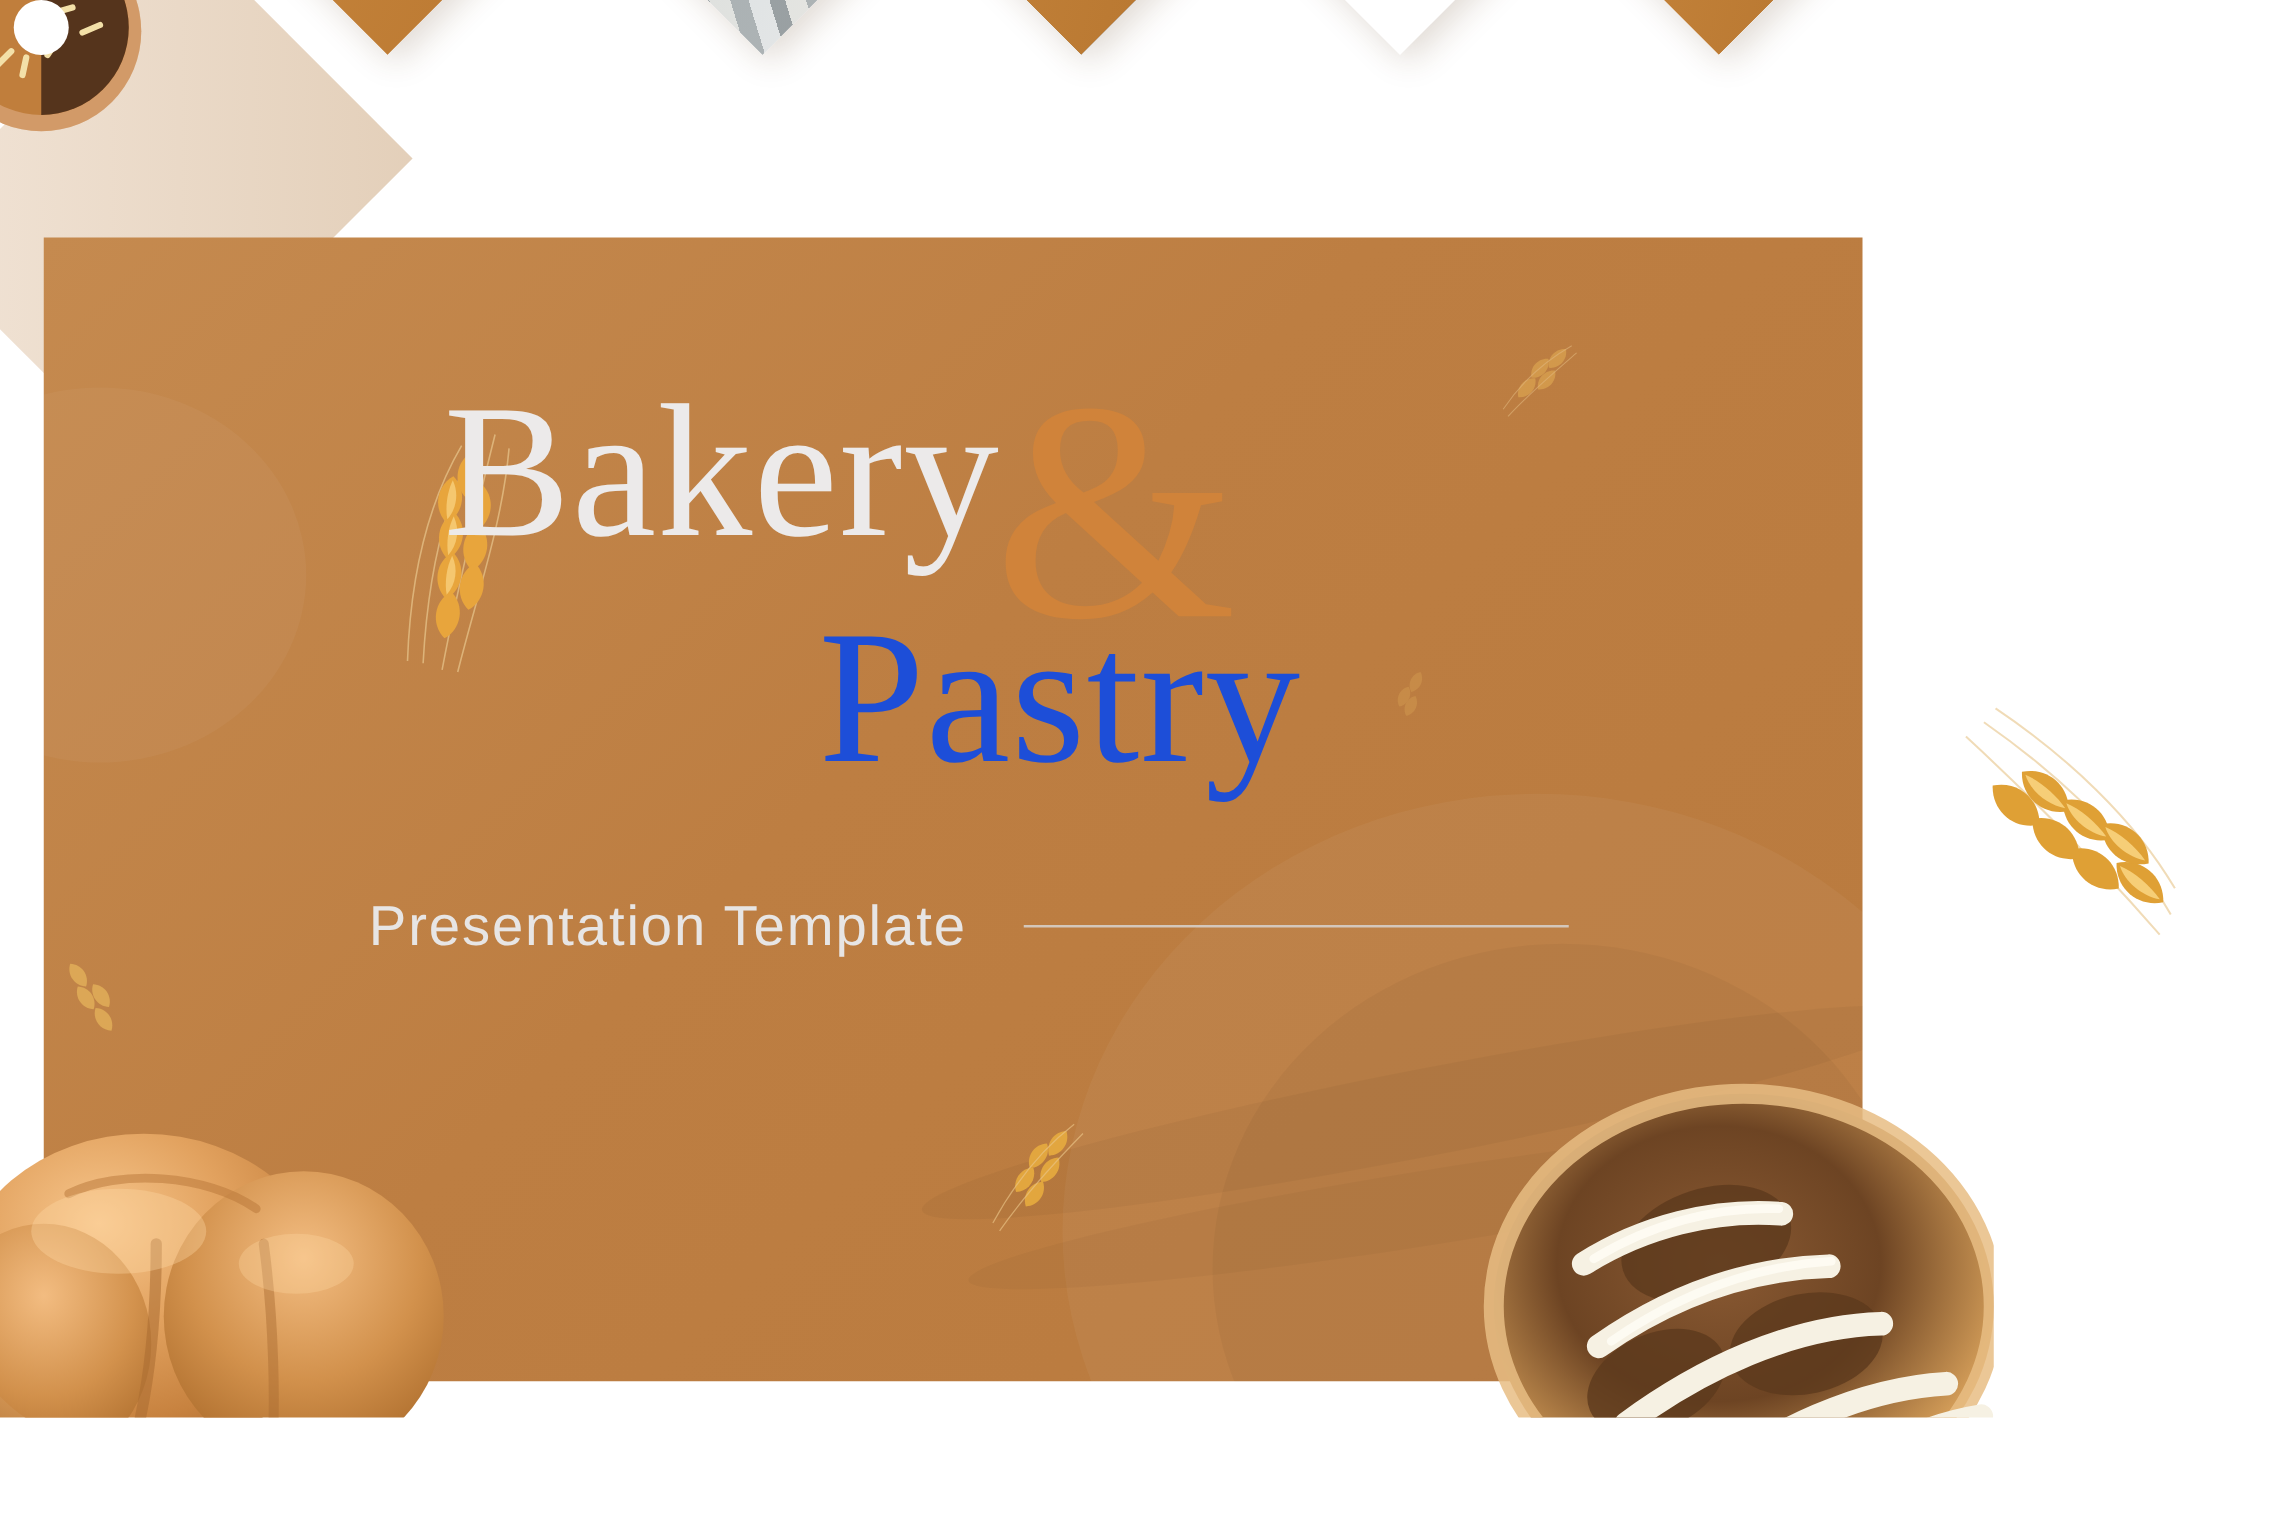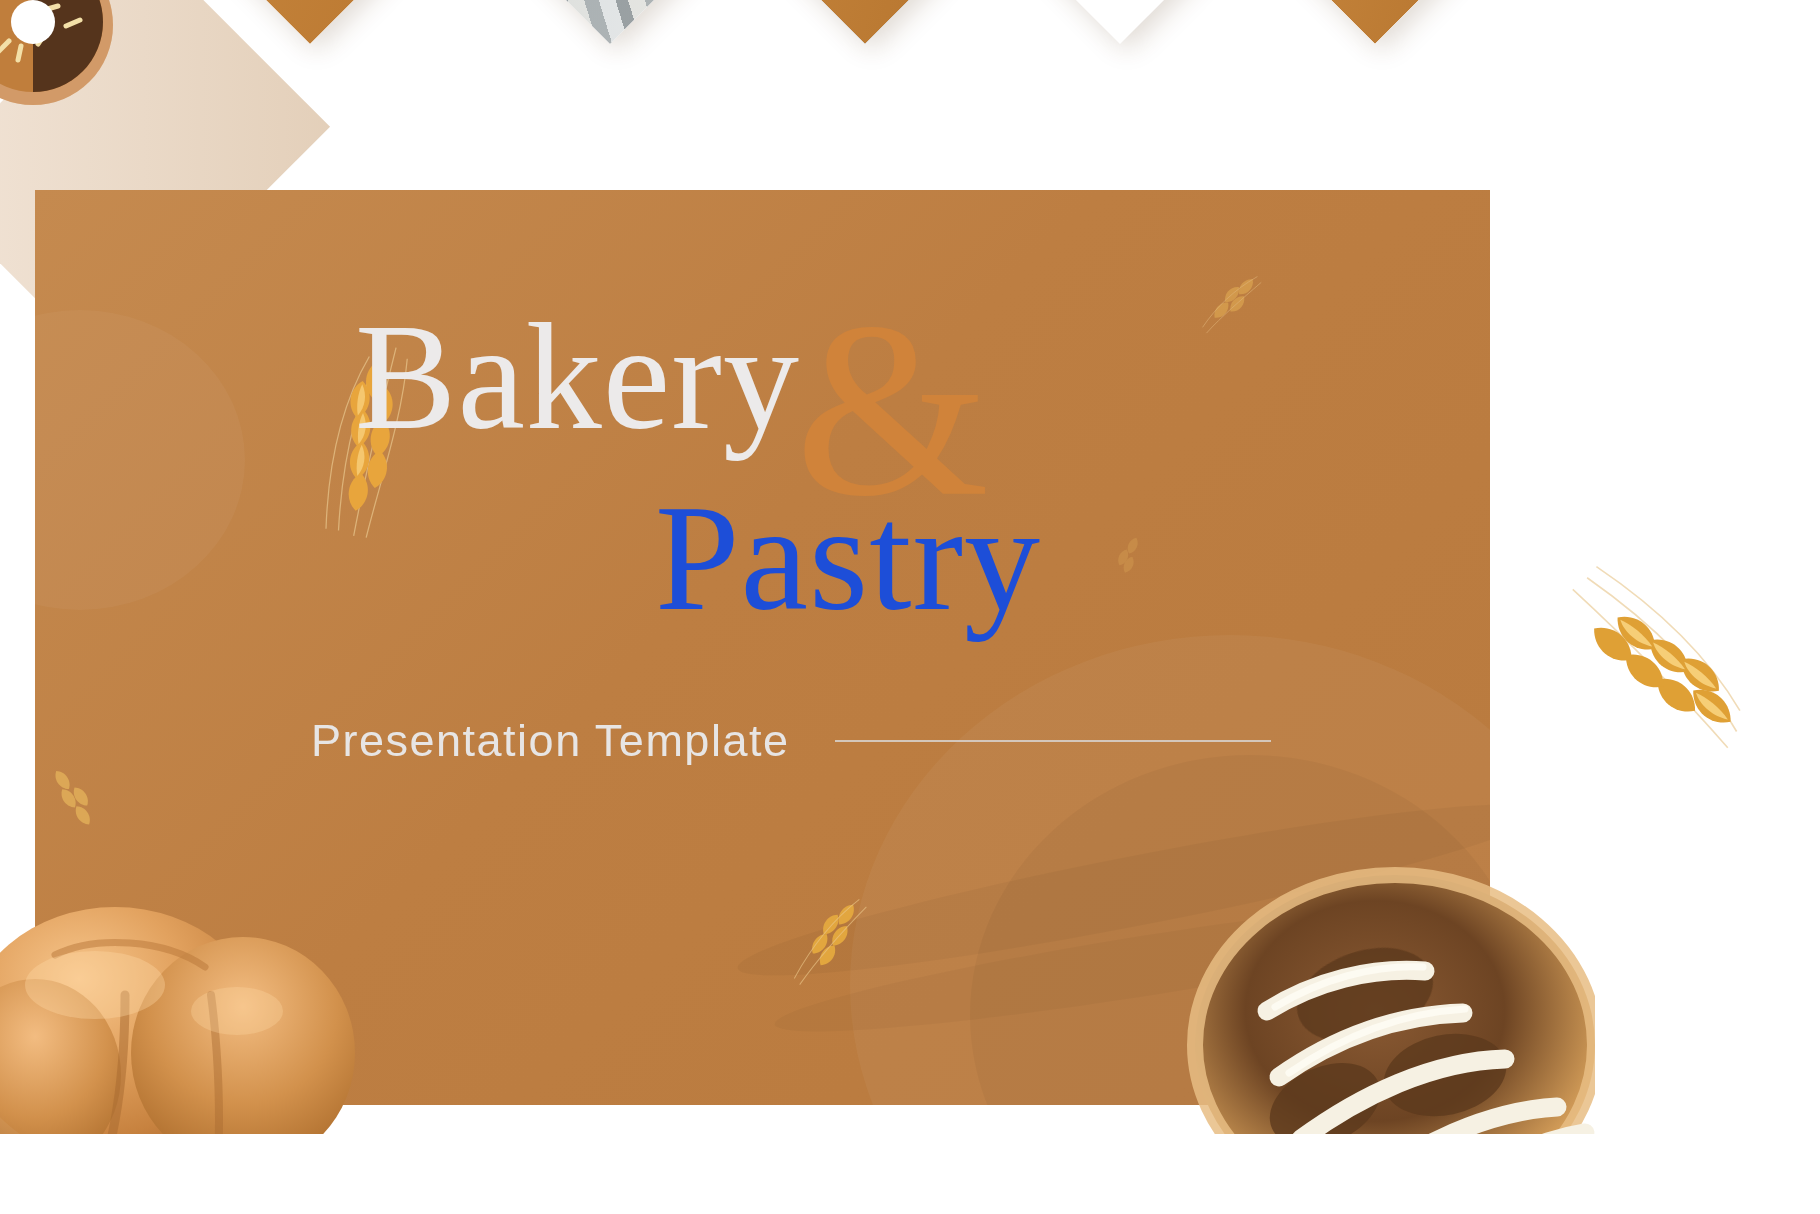--- a/index.html
+++ b/index.html
@@ -49,21 +49,21 @@
     color:#1d4ed8; white-space:nowrap; padding-left:300px;
     margin-top:26px; position:relative; z-index:3;
   }
   .amp{
     position:absolute; left:795px; top:285px;
     font-family:"Liberation Serif", serif;
     font-size:250px; line-height:1; color:#d0833a; z-index:1;
   }
 
   .subtitle-row{
-    position:absolute; left:311px; top:715px;
+    position:absolute; left:295px; top:715px;
     display:flex; align-items:center; gap:46px; width:960px;
   }
   .subtitle{
     font-size:45px; color:#e7e5e4; letter-spacing:1.5px; font-weight:400; white-space:nowrap;
   }
   .sub-rule{ height:2px; background:#d8d4d0; flex:1 1 auto; min-width:300px; opacity:.85; }
 
   
   .wheat{ position:absolute; pointer-events:none; }
   .wheat-left{ left:285px; top:335px; width:165px; height:205px; transform:rotate(8deg); }

